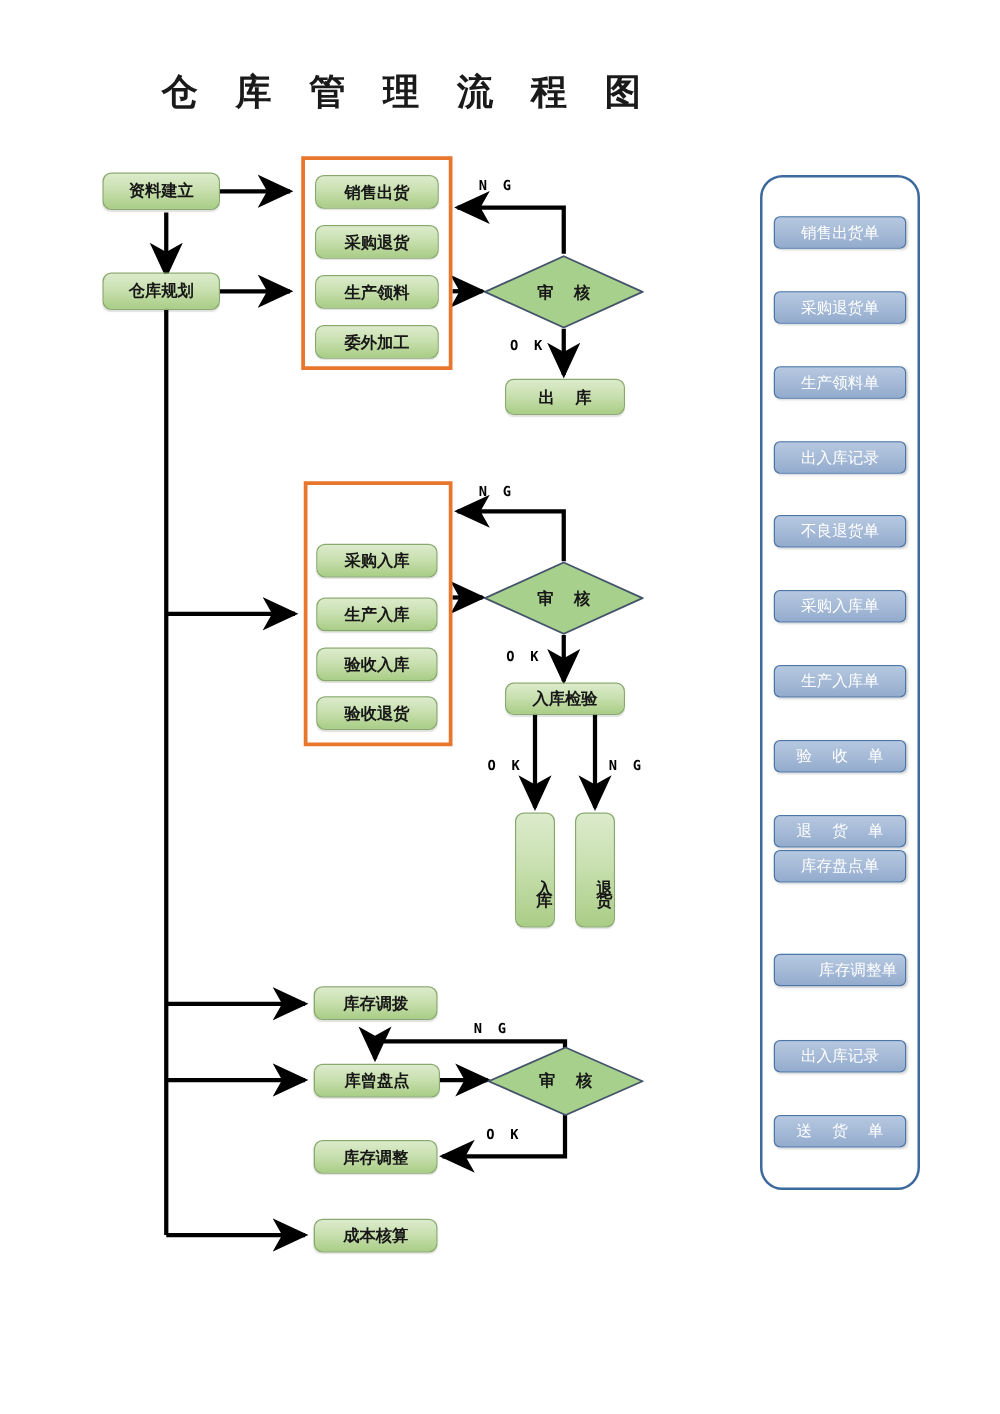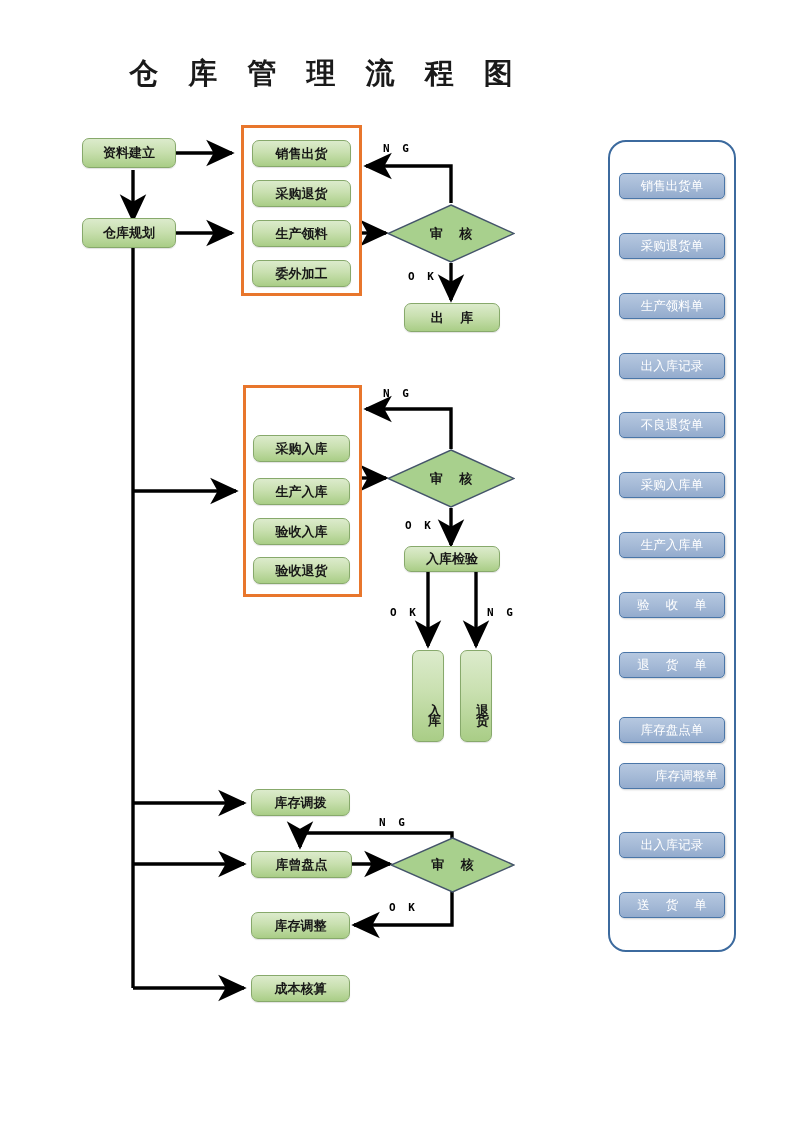--- a/index.html
+++ b/index.html
@@ -250,18 +250,18 @@
 
   <div class="doc-item" style="left:619px; top:173px; width:106px; height:26px;">销售出货单</div>
   <div class="doc-item" style="left:619px; top:233px; width:106px; height:26px;">采购退货单</div>
   <div class="doc-item" style="left:619px; top:293px; width:106px; height:26px;">生产领料单</div>
   <div class="doc-item" style="left:619px; top:353px; width:106px; height:26px;">出入库记录</div>
   <div class="doc-item" style="left:619px; top:412px; width:106px; height:26px;">不良退货单</div>
   <div class="doc-item" style="left:619px; top:472px; width:106px; height:26px;">采购入库单</div>
   <div class="doc-item" style="left:619px; top:532px; width:106px; height:26px;">生产入库单</div>
   <div class="doc-item sp" style="left:619px; top:592px; width:106px; height:26px;">验 收 单</div>
   <div class="doc-item sp" style="left:619px; top:652px; width:106px; height:26px;">退 货 单</div>
-  <div class="doc-item" style="left:619px; top:717px; width:106px; height:26px;">库存盘点单</div>
+  <div class="doc-item" style="left:619px; top:680px; width:106px; height:26px;">库存盘点单</div>
   <div class="doc-item" style="left:619px; top:763px; width:106px; height:26px;padding-left:29px;">库存调整单</div>
   <div class="doc-item" style="left:619px; top:832px; width:106px; height:26px;">出入库记录</div>
   <div class="doc-item sp" style="left:619px; top:892px; width:106px; height:26px;">送 货 单</div>
 
 </div>
 
 </body></html>

